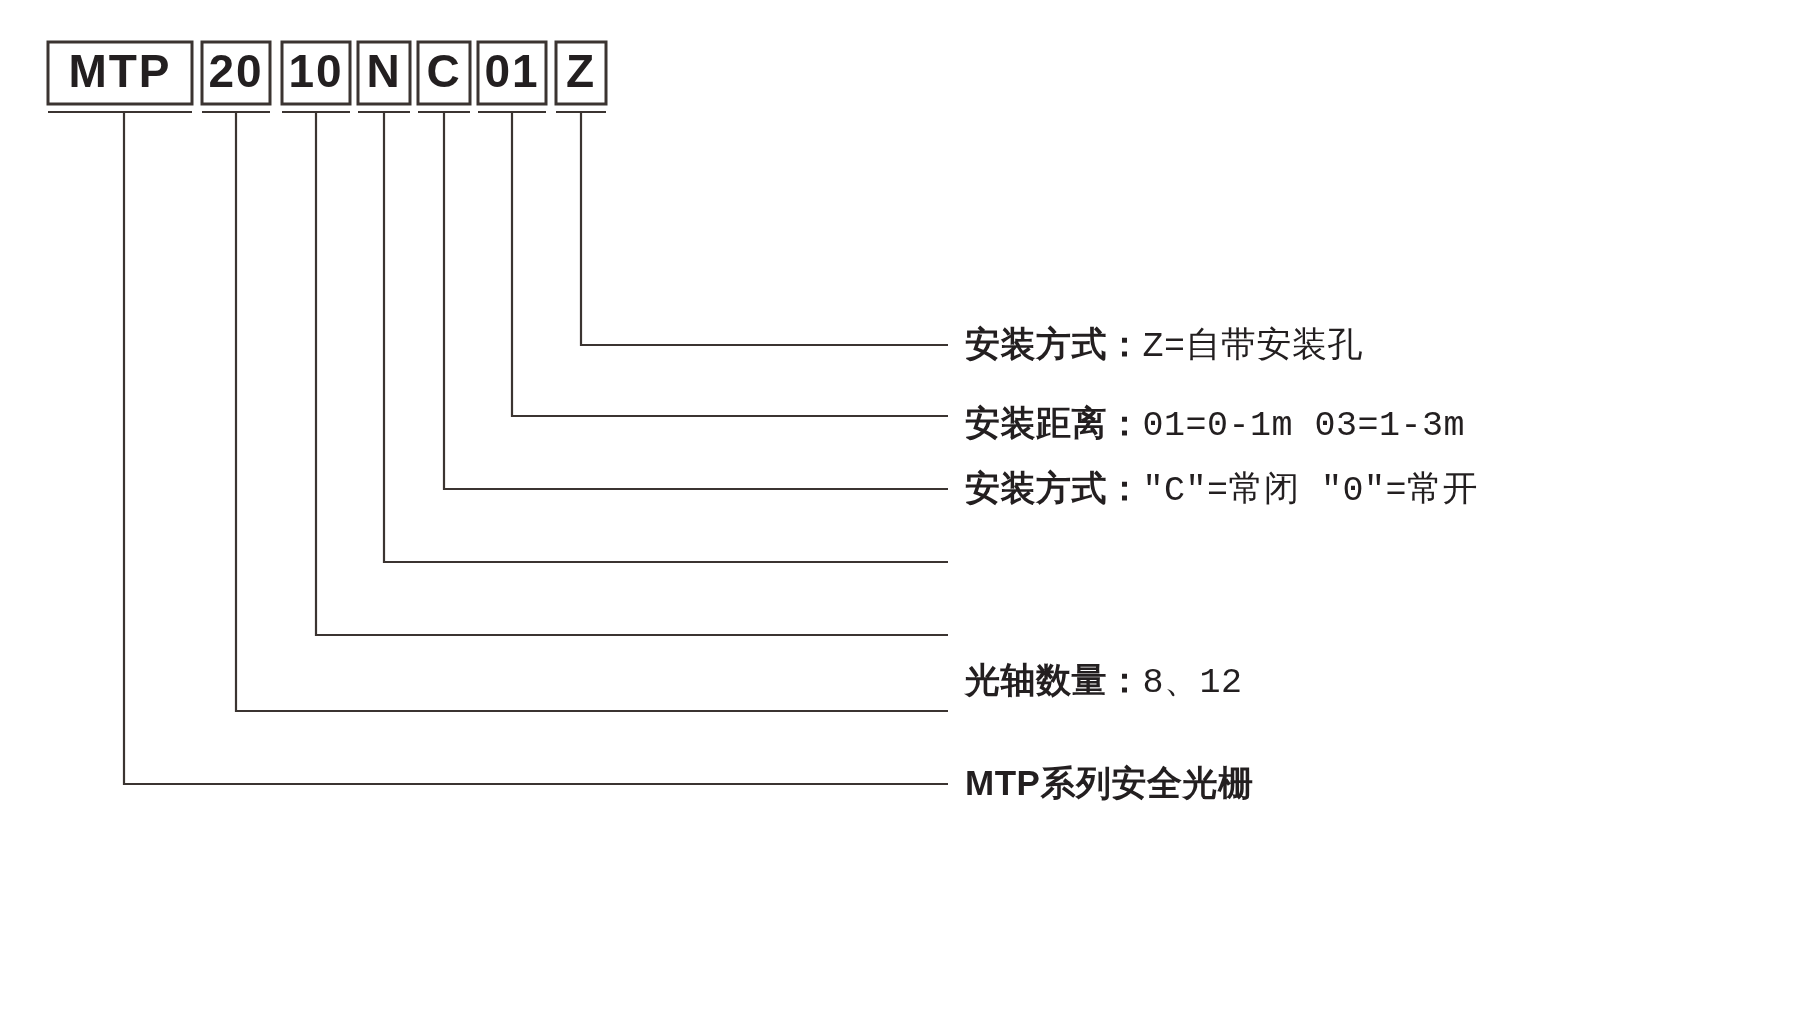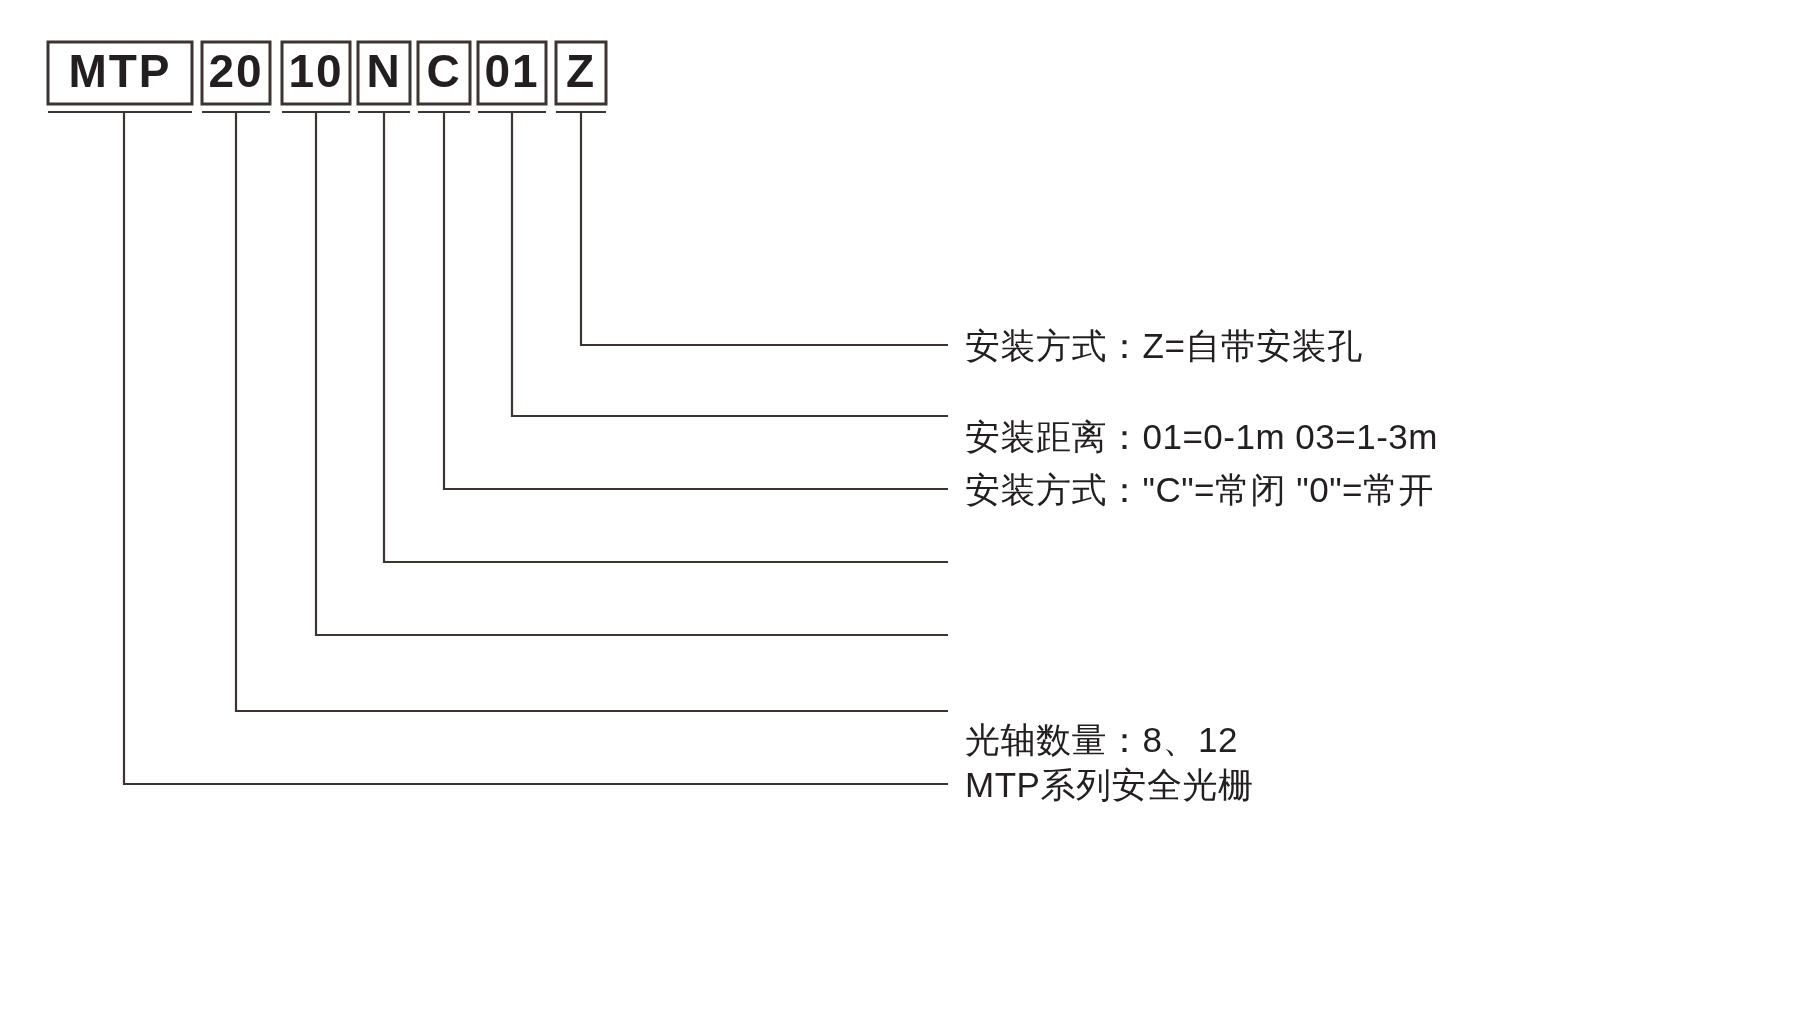--- a/index.html
+++ b/index.html
@@ -51,26 +51,27 @@
   }
   .row-label {
     position: absolute;
     white-space: nowrap;
     transform: translateY(-50%);
     font-size: 35px;
     line-height: 1;
     color: #231f20;
   }
   .row-label .key {
-    font-weight: 400;
+    font-weight: 700;
     letter-spacing: 0.5px;
   }
   .row-label .val {
     font-weight: 400;
     letter-spacing: 0.5px;
+    font-family: Liberation Mono, monospace;
   }
 </style>
 </head>
 <body>
 
 <div id="stage">
 
   <svg id="diagram" viewBox="0 0 1806 1014">
 
     <g>
@@ -117,31 +118,31 @@
     <path class="leader" d="M 316 112 L 316 635 L 948 635"></path>
     <path class="leader" d="M 236 112 L 236 711 L 948 711"></path>
     <path class="leader" d="M 124 112 L 124 784 L 948 784"></path>
 
   </svg>
 
   <div class="row-label" style="left:965px; top:345px;">
     <span class="key">安装方式：</span><span class="val">Z=自带安装孔</span>
   </div>
 
-  <div class="row-label" style="left:965px; top:436px;">
+  <div class="row-label" style="left:965px; top:424px;">
     <span class="key">安装距离：</span><span class="val">01=0-1m  03=1-3m</span>
   </div>
 
   <div class="row-label" style="left:965px; top:489px;">
     <span class="key">安装方式：</span><span class="val">"C"=常闭  "0"=常开</span>
   </div>
 
 
 
-  <div class="row-label" style="left:965px; top:739px;">
+  <div class="row-label" style="left:965px; top:681px;">
     <span class="key">光轴数量：</span><span class="val">8、12</span>
   </div>
 
   <div class="row-label" style="left:965px; top:784px;">
     <span class="key">MTP系列安全光栅</span><span class="val"></span>
   </div>
 
 </div>
 
 </body></html>

